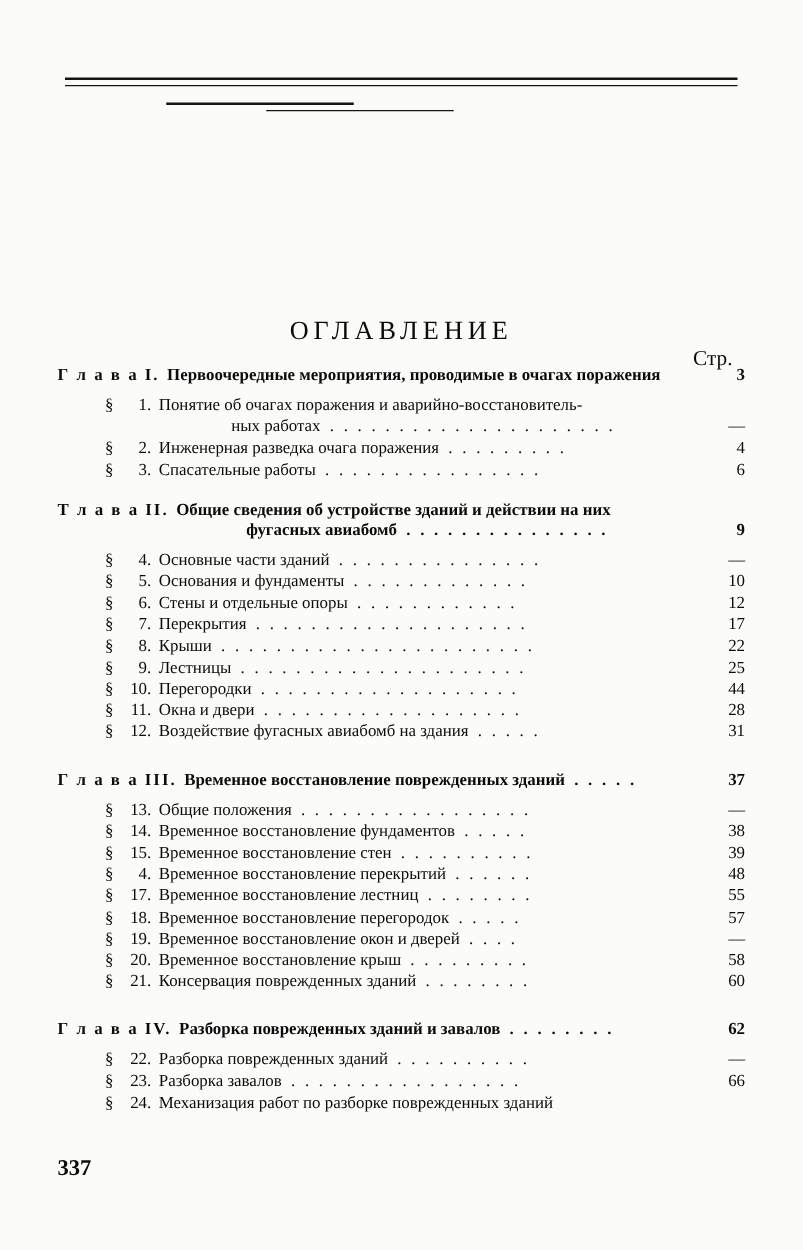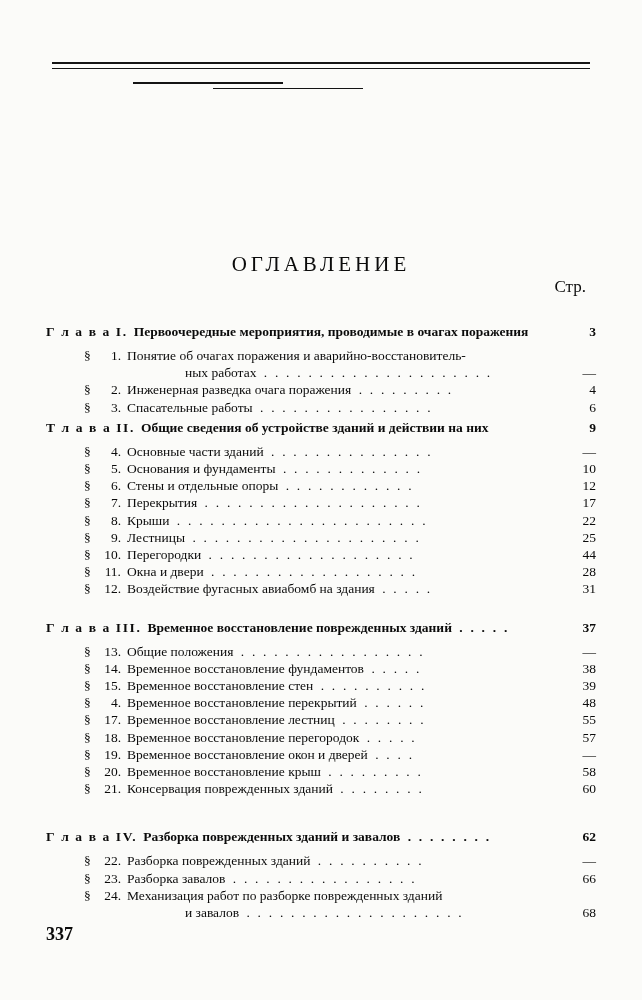--- a/index.html
+++ b/index.html
@@ -50,21 +50,21 @@
   .toc {
     position: absolute;
     left: 0;
     top: 292px;
     width: 642px;
   }
 
   .chapter {
     font-weight: bold;
     font-size: 13.5px;
-    margin-top: 32px;
+    margin-top: 0;
     padding-left: 46px;
     padding-right: 46px;
     display: flex;
     align-items: baseline;
   }
   .chapter .ch-label {
     letter-spacing: 1.6px;
     white-space: nowrap;
     margin-right: 6px;
   }
@@ -166,23 +166,23 @@
         <span class="s-page">4</span>
       </div>
       <div class="sec">
         <span class="s-mark">§</span>
         <span class="s-num">3.</span>
         <span class="s-text"><span>Спасательные работы</span> <span class="dots">. . . . . . . . . . . . . . . .</span></span>
         <span class="s-page">6</span>
       </div>
     </div>
 
-    <div class="chapter" style="margin-top:4px">
+    <div class="chapter" style="margin-top:16px">
       <span class="ch-label">Т л а в а II.</span>
-      <span class="ch-title"><span>Общие  сведения  об устройстве  зданий  и  действии  на  них</span></span>
+      <span class="ch-title"><span>Общие  сведения  об устройстве  зданий  и  действии  на  них</span><span class="line2"><span>фугасных авиабомб</span> <span class="dots">. . . . . . . . . . . . . . .</span></span></span>
       <span class="ch-page" style="align-self:flex-end">9</span>
     </div>
     <div class="sections">
       <div class="sec">
         <span class="s-mark">§</span>
         <span class="s-num">4.</span>
         <span class="s-text"><span>Основные части зданий</span> <span class="dots">. . . . . . . . . . . . . . .</span></span>
         <span class="s-page">—</span>
       </div>
       <div class="sec">
@@ -290,21 +290,21 @@
         <span class="s-page">58</span>
       </div>
       <div class="sec">
         <span class="s-mark">§</span>
         <span class="s-num">21.</span>
         <span class="s-text"><span>Консервация поврежденных зданий</span> <span class="dots">. . . . . . . .</span></span>
         <span class="s-page">60</span>
       </div>
     </div>
 
-    <div class="chapter" style="">
+    <div class="chapter" style="margin-top:22px">
       <span class="ch-label">Г л а в а  IV.</span>
       <span class="ch-title"><span>Разборка поврежденных зданий и завалов</span> <span class="dots">. . . . . . . .</span></span>
       <span class="ch-page">62</span>
     </div>
     <div class="sections">
       <div class="sec">
         <span class="s-mark">§</span>
         <span class="s-num">22.</span>
         <span class="s-text"><span>Разборка поврежденных зданий</span> <span class="dots">. . . . . . . . . .</span></span>
         <span class="s-page">—</span>
@@ -314,24 +314,18 @@
         <span class="s-num">23.</span>
         <span class="s-text"><span>Разборка завалов</span> <span class="dots">. . . . . . . . . . . . . . . . .</span></span>
         <span class="s-page">66</span>
       </div>
       <div class="sec">
         <span class="s-mark">§</span>
         <span class="s-num">24.</span>
         <span class="s-text">Механизация  работ  по  разборке  поврежденных  зданий</span>
         <span class="s-page"></span>
       </div>
-      <div class="sec">
-        <span class="s-mark"></span>
-        <span class="s-num"></span>
-        <span class="s-text"><span style="padding-left:58px;display:inline-block"><span>и завалов</span> <span class="dots">. . . . . . . . . . . . . . . . . . . .</span></span></span>
-        <span class="s-page">68</span>
-      </div>
     </div>
 
   </div>
 
   <div class="folio">337</div>
 </div>
 
 </body></html>

